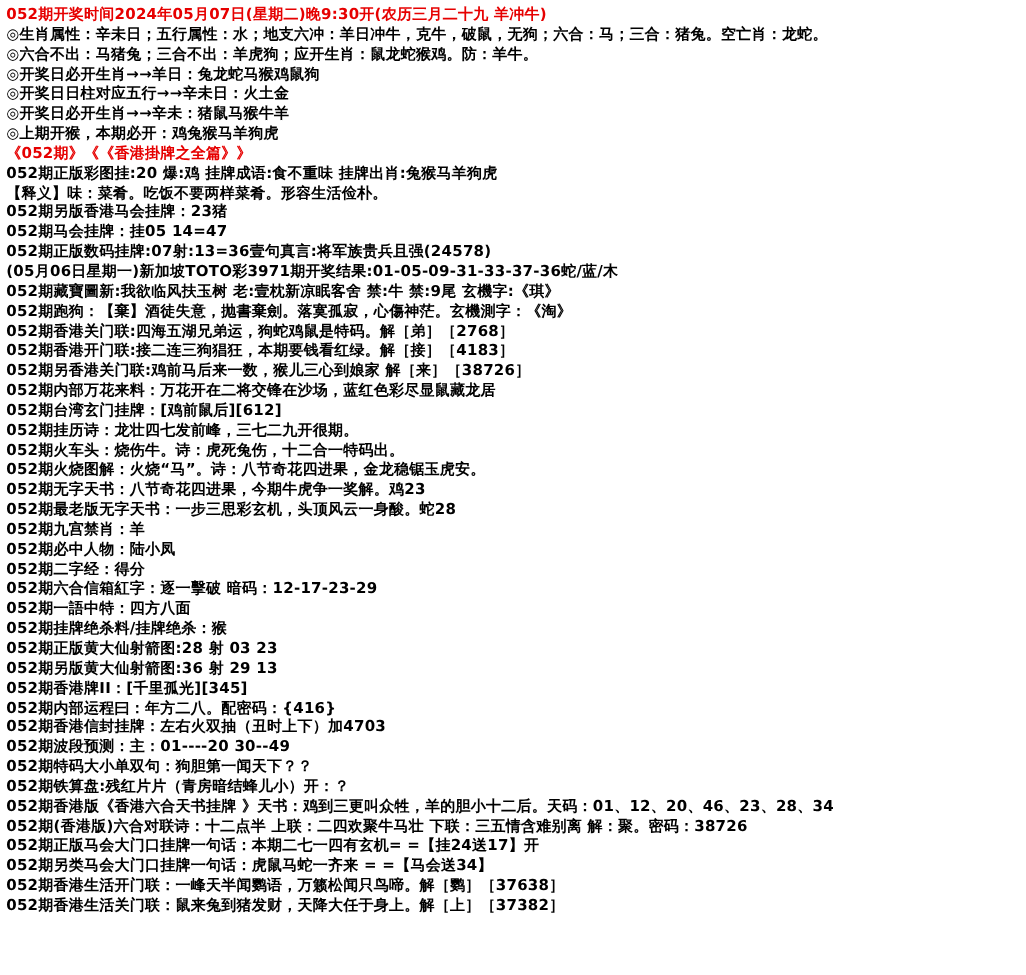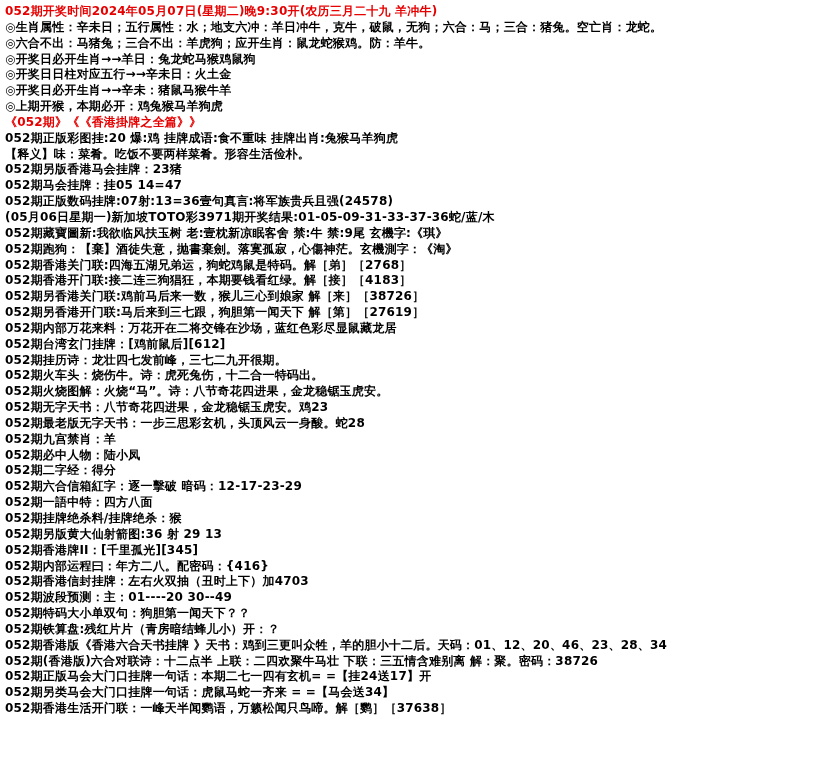--- a/index.html
+++ b/index.html
@@ -46,40 +46,41 @@
       <div class="line black">【释义】味：菜肴。吃饭不要两样菜肴。形容生活俭朴。</div>
       <div class="line black">052期另版香港马会挂牌：23猪</div>
       <div class="line black">052期马会挂牌：挂05 14=47</div>
       <div class="line black">052期正版数码挂牌:07射:13=36壹句真言:将军族贵兵且强(24578)</div>
       <div class="line black">(05月06日星期一)新加坡TOTO彩3971期开奖结果:01-05-09-31-33-37-36蛇/蓝/木</div>
       <div class="line black">052期藏寶圖新:我欲临风扶玉树 老:壹枕新凉眠客舍 禁:牛 禁:9尾 玄機字:《琪》</div>
       <div class="line black">052期跑狗：【棄】酒徒失意，抛書棄劍。落寞孤寂，心傷神茫。玄機測字：《淘》</div>
       <div class="line black">052期香港关门联:四海五湖兄弟运，狗蛇鸡鼠是特码。解［弟］［2768］</div>
       <div class="line black">052期香港开门联:接二连三狗猖狂，本期要钱看红绿。解［接］［4183］</div>
       <div class="line black">052期另香港关门联:鸡前马后来一数，猴儿三心到娘家 解［来］［38726］</div>
-      <div class="line black">052期另香港开门联:马后来到三七跟，狗胆第一闻天下 解［第］［27619］</div>
       <div class="line black">052期内部万花来料：万花开在二将交锋在沙场，蓝红色彩尽显鼠藏龙居</div>
       <div class="line black">052期台湾玄门挂牌：[鸡前鼠后][612]</div>
       <div class="line black">052期挂历诗：龙壮四七发前峰，三七二九开很期。</div>
       <div class="line black">052期火车头：烧伤牛。诗：虎死兔伤，十二合一特码出。</div>
       <div class="line black">052期火烧图解：火烧“马”。诗：八节奇花四进果，金龙稳锯玉虎安。</div>
-      <div class="line black">052期无字天书：八节奇花四进果，金龙稳锯玉虎安。鸡23</div>
+      <div class="line black">052期无字天书：八节奇花四进果，今期牛虎争一奖解。鸡23</div>
       <div class="line black">052期最老版无字天书：一步三思彩玄机，头顶风云一身酸。蛇28</div>
       <div class="line black">052期九宫禁肖：羊</div>
       <div class="line black">052期必中人物：陆小凤</div>
       <div class="line black">052期二字经：得分</div>
       <div class="line black">052期六合信箱紅字：逐一擊破 暗码：12-17-23-29</div>
       <div class="line black">052期一語中特：四方八面</div>
       <div class="line black">052期挂牌绝杀料/挂牌绝杀：猴</div>
+      <div class="line black">052期正版黄大仙射箭图:28 射 03 23</div>
       <div class="line black">052期另版黄大仙射箭图:36 射 29 13</div>
       <div class="line black">052期香港牌II：[千里孤光][345]</div>
       <div class="line black">052期内部运程曰：年方二八。配密码：{416}</div>
       <div class="line black">052期香港信封挂牌：左右火双抽（丑时上下）加4703</div>
       <div class="line black">052期波段预测：主：01----20 30--49</div>
       <div class="line black">052期特码大小单双句：狗胆第一闻天下？？</div>
       <div class="line black">052期铁算盘:残红片片（青房暗结蜂儿小）开：？</div>
       <div class="line black">052期香港版《香港六合天书挂牌 》天书：鸡到三更叫众牲，羊的胆小十二后。天码：01、12、20、46、23、28、34</div>
       <div class="line black">052期(香港版)六合对联诗：十二点半 上联：二四欢聚牛马壮 下联：三五情含难别离 解：聚。密码：38726</div>
       <div class="line black">052期正版马会大门口挂牌一句话：本期二七一四有玄机= =【挂24送17】开</div>
       <div class="line black">052期另类马会大门口挂牌一句话：虎鼠马蛇一齐来 = =【马会送34】</div>
       <div class="line black">052期香港生活开门联：一峰天半闻鹦语，万籁松闻只鸟啼。解［鹦］［37638］</div>
+      <div class="line black">052期香港生活关门联：鼠来兔到猪发财，天降大任于身上。解［上］［37382］</div>
     </div>
 </div>
 
 </body></html>

